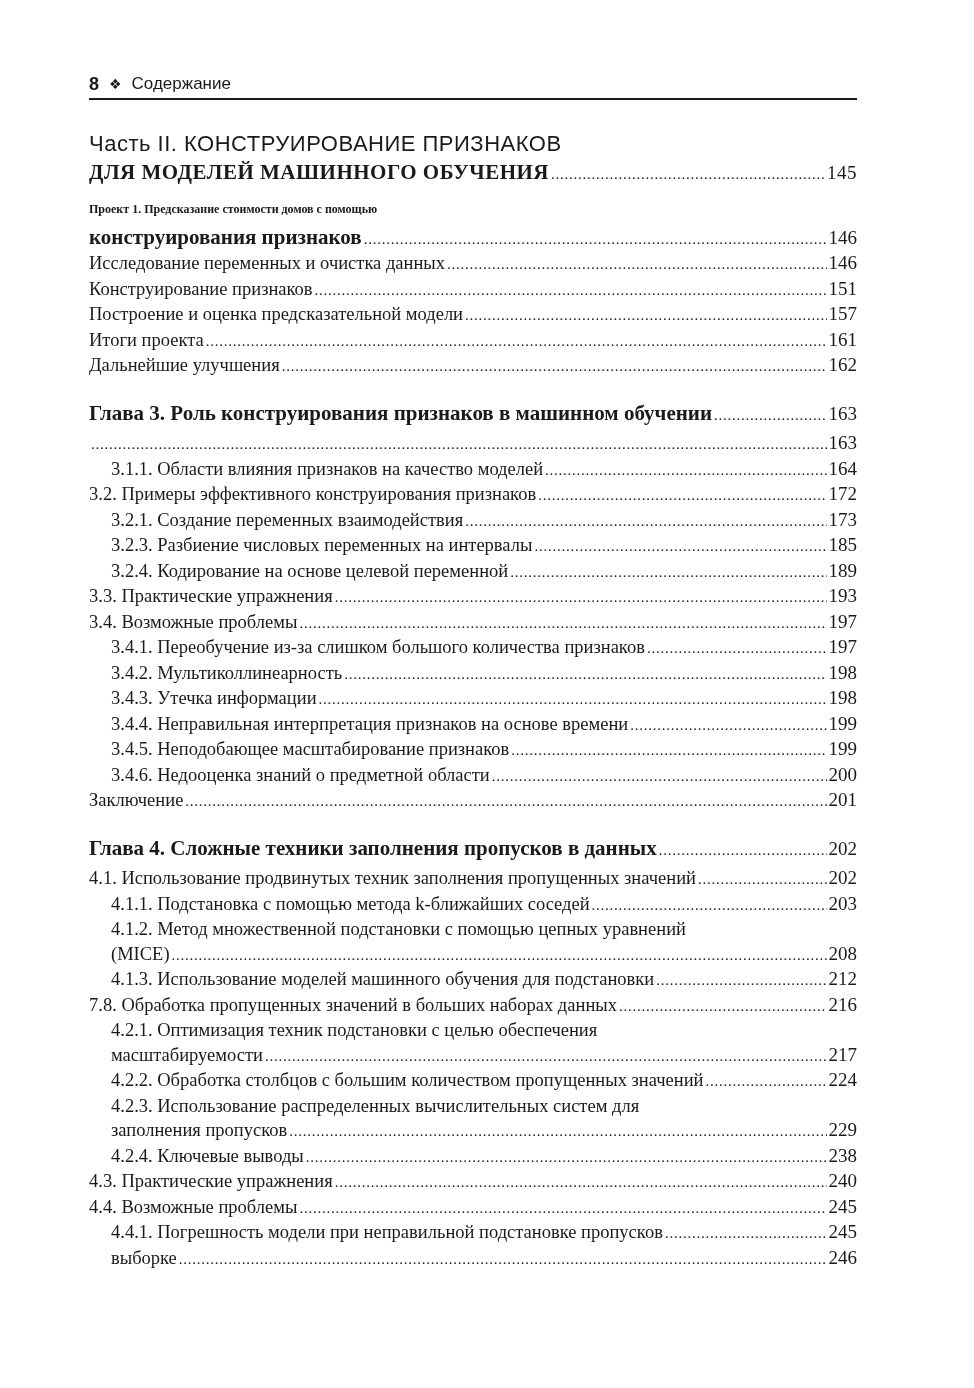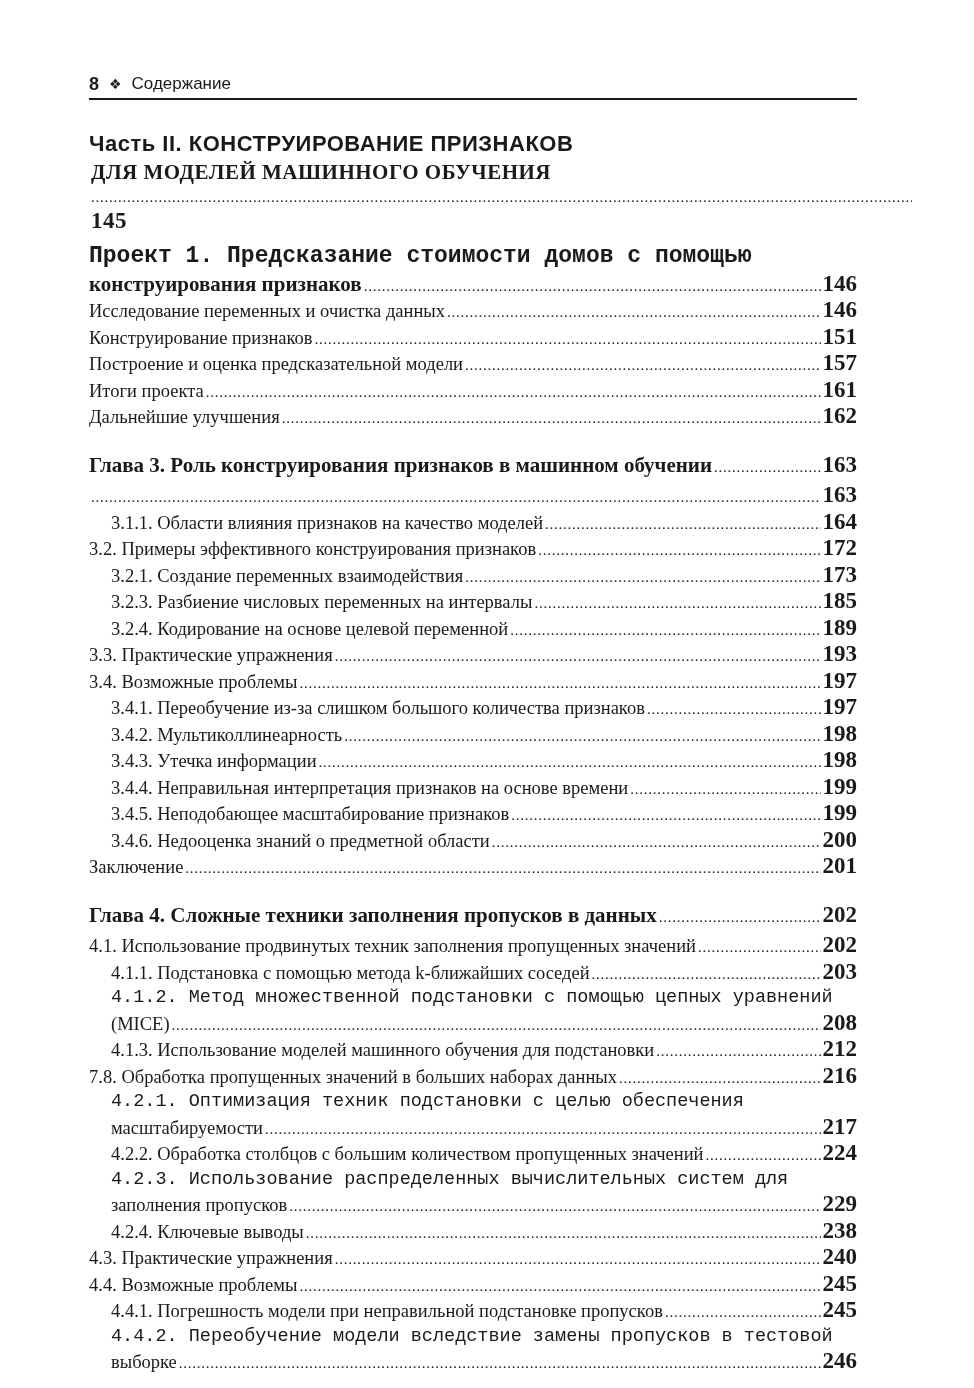--- a/index.html
+++ b/index.html
@@ -8,42 +8,42 @@
     position: absolute; left: 89px; top: 70px; width: 768px; height: 28px;
     border-bottom: 2.5px solid #1a1a1a;
     font-family: "Liberation Sans", sans-serif; font-size: 17px;
     display: flex; align-items: center; gap: 10px;
   }
   .page-header .num { font-weight: bold; font-size: 18px; }
   .page-header .orn { font-size: 14px; }
   .toc { position: absolute; left: 89px; top: 128px; width: 768px; }
   .part {
     font-family: "Liberation Sans", sans-serif; font-weight: bold; font-size: 22px;
-    letter-spacing: 0.5px; line-height: 30px; flex-direction: column;
+    letter-spacing: 0.5px; line-height: 30px;
   }
   .chap {
     font-family: "Liberation Sans", sans-serif; font-weight: bold; font-size: 20px;
     line-height: 30px;
   }
   .row {
     display: flex; align-items: baseline;
     font-family: "Liberation Serif", serif; font-size: 18.5px; line-height: 24.5px;
   }
   .row.part, .row.chap { font-size: 21px; }
   .row .t { white-space: nowrap; }
   .row .dots {
     flex: 1; overflow: hidden; white-space: nowrap; margin: 0 2px;
     font-family: "Liberation Serif", serif; font-weight: normal; font-size: 15px; letter-spacing: 1px;
   }
   .row .dots::before { content: ". . . . . . . . . . . . . . . . . . . . . . . . . . . . . . . . . . . . . . . . . . . . . . . . . . . . . . . . . . . . . . . . . . . . . . . . . . . . . . . . . . . . . . . . . . . . . . . . . . . . . . . . . . . . . . . . . . . . . . . . . . . . . . . . . . . . . . . . . . . . . . . . . . . . . . . . . . . . . . . . . . . . . . . . . . . . . . . . . . . . . . ."; letter-spacing: -1.5px; }
-  .row .pg { font-family: "Liberation Serif", serif; font-weight: bold; font-size: 23px; white-space: nowrap; }
-  .line1 { font-family: Liberation Mono, monospace; font-size: 18.5px; line-height: 24.5px; white-space: nowrap; }
+  .row .pg { font-family: "Liberation Serif", serif; font-weight: normal; font-size: 19px; white-space: nowrap; }
+  .line1 { font-family: Liberation Serif, serif; font-size: 18.5px; line-height: 24.5px; white-space: nowrap; }
   .ind { padding-left: 22px; }
-  .part-line1 { font-family: "Liberation Sans", sans-serif; font-weight: bold; font-size: 22px; line-height: 32px; letter-spacing: 0.5px; }
-  .chap-line1 { font-family: Liberation Mono, monospace; font-weight: bold; font-size: 23px; line-height: 32px; }
+  .part-line1 { font-family: "Liberation Sans", sans-serif; font-weight: normal; font-size: 22px; line-height: 32px; letter-spacing: 0.5px; }
+  .chap-line1 { font-family: Liberation Serif, serif; font-weight: bold; font-size: 12px; line-height: 32px; }
   .gap-big { height: 22px; }
   .gap-mid { height: 6px; }
 </style>
 </head>
 <body>
 
 <div class="page-header">
   <span class="num">8</span>
   <span class="orn">❖</span>
   <span>Содержание</span>
@@ -255,21 +255,20 @@
         <span class="t">4.4. Возможные проблемы</span>
         <span class="dots"></span>
         <span class="pg">245</span>
       </div>
     <div class="row ind">
         <span class="t">4.4.1. Погрешность модели при неправильной подстановке пропусков</span>
         <span class="dots"></span>
         <span class="pg">245</span>
       </div>
     <div class="ind">
-      <div class="line1">4.4.2. Переобучение модели вследствие замены пропусков в тестовой</div>
       <div class="row">
           <span class="t">выборке</span>
           <span class="dots"></span>
           <span class="pg">246</span>
         </div>
     </div>
   </div>
 </div>
 
 </body></html>

